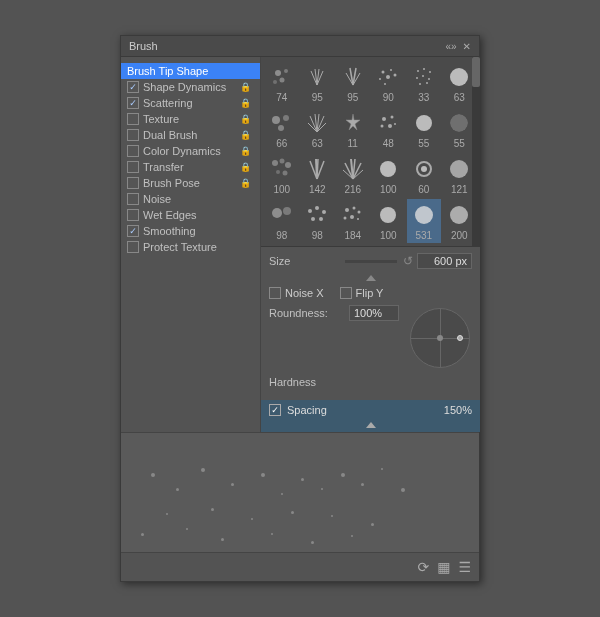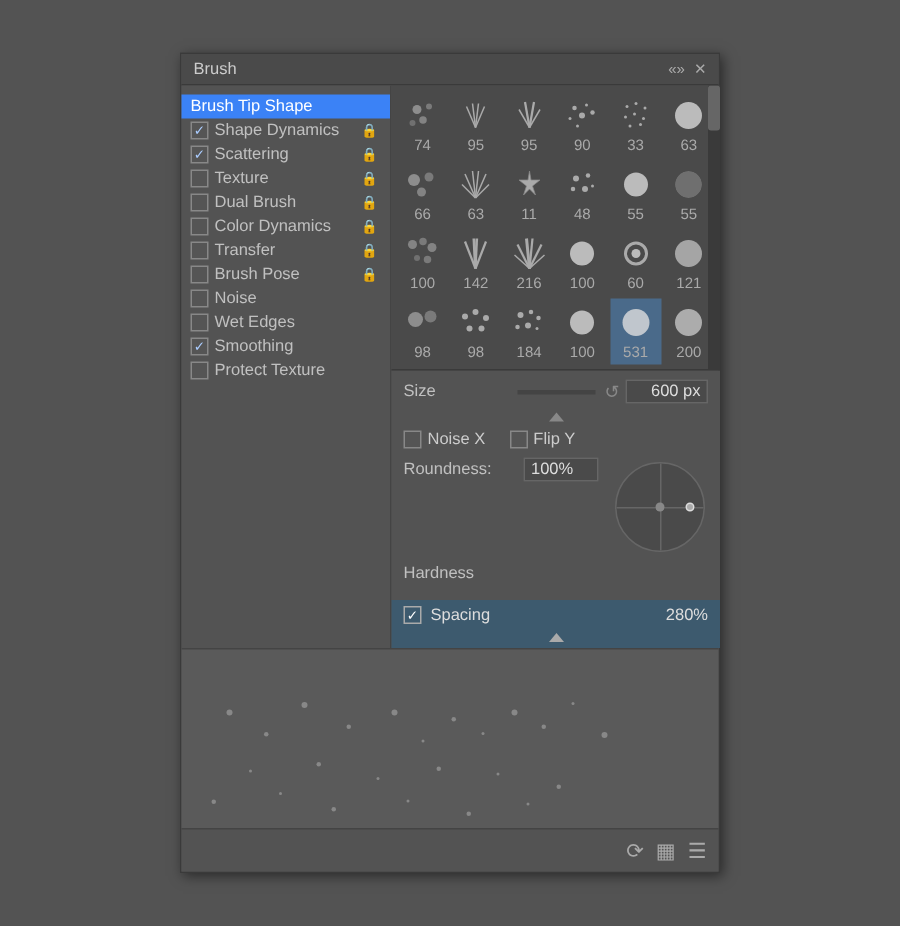--- a/index.html
+++ b/index.html
@@ -777,21 +777,21 @@
             </div>
           </div>
         </div>
 
         <div class="hardness-label">Hardness</div>
       </div>
 
       <div class="spacing-section">
         <div class="spacing-check">✓</div>
         <span class="spacing-label">Spacing</span>
-        <span class="spacing-value">280%</span>
+        <span class="spacing-value">150%</span>
       </div>
       <div class="spacing-arrow-row">
         <div class="spacing-arrow-up"></div>
       </div>
     </div>
   </div>
 
   <div class="preview-area">
     <div class="preview-dots" id="preview-dots">
         <div class="preview-dot" style="left: 30px; top: 40px; width: 4px; height: 4px;"></div>

